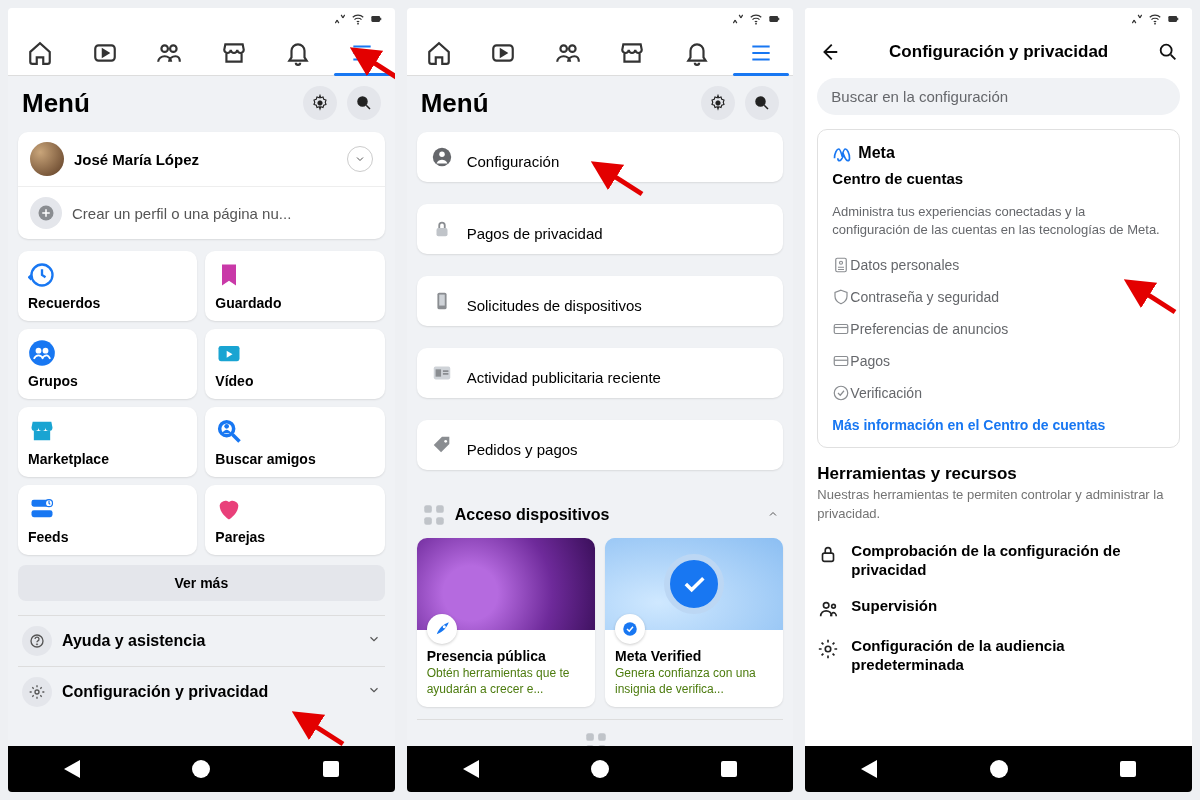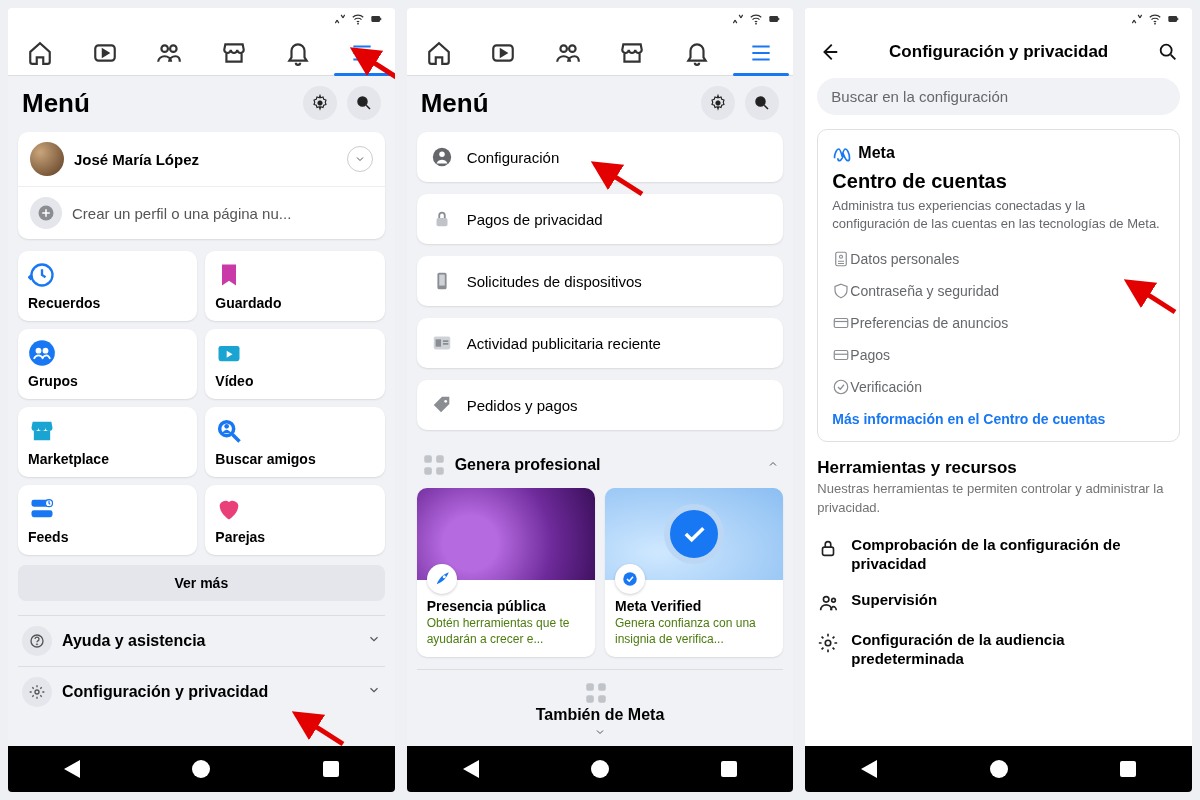--- a/index.html
+++ b/index.html
@@ -108,21 +108,21 @@
   .shortcut .lbl { font-size:14px; font-weight:600; }
 
   .wide { background:#e4e6eb; border-radius:8px; text-align:center; padding:10px; font-weight:600; font-size:14px; margin-bottom:14px; }
 
   .collapse { display:flex; align-items:center; padding:10px 4px; }
   .collapse .cicon { width:30px; height:30px; border-radius:50%; background:#e4e6eb; display:flex; align-items:center; justify-content:center; margin-right:10px; }
   .collapse .cicon svg { width:16px; height:16px; fill:#555; stroke:#555;}
   .collapse .clbl { flex:1; font-size:16px; font-weight:700; }
   .collapse .carrow svg{ width:14px; height:14px; stroke:#555; fill:none; stroke-width:2;}
 
-  .settinglist .card { padding:12px; margin-bottom:12px; display:flex; align-items:center; }
+  .settinglist .card { padding:12px; margin-bottom:22px; display:flex; align-items:flex-end; }
   .settinglist .licon { width:26px; height:26px; margin-right:12px; display:flex; align-items:center; justify-content:center; }
   .settinglist .licon svg { width:22px; height:22px; }
   .settinglist .llbl { font-size:15px; font-weight:500; }
 
   .sectionhdr { display:flex; align-items:center; padding:10px 4px; }
   .sectionhdr .sicon { width:26px; height:26px; margin-right:8px; }
   .sectionhdr .slbl { flex:1; font-size:16px; font-weight:700; }
 
   .procards { display:grid; grid-template-columns:1fr 1fr; gap:10px; }
   .procard { background:#fff; border-radius:10px; overflow:hidden; box-shadow:0 1px 2px rgba(0,0,0,.1); }
@@ -160,21 +160,21 @@
   .hdr3 { display:flex; align-items:center; padding:8px 10px 12px; background:#fff; }
   .hdr3 .back { width:28px; height:28px; display:flex; align-items:center; justify-content:center; }
   .hdr3 .title { flex:1; text-align:center; font-size:17px; font-weight:700; }
   .hdr3 .srch { width:28px; height:28px; display:flex; align-items:center; justify-content:center; }
   .searchbox { margin:0 12px 14px; background:#f0f2f5; border-radius:20px; padding:10px 14px; color:#65676b; font-size:15px; }
   .s3content { padding:0 12px; background:#fff; flex:1; }
   .metabox { border:1px solid #e0e0e0; border-radius:10px; padding:14px; margin-bottom:16px; }
   .metalogo { display:flex; gap:6px; margin-bottom:6px; }
   .metalogo .logosvg { width:20px; height:20px; }
   .metalogo .brand { font-size:16px; font-weight:700; }
-  .metabox .mtitle { font-size:20px; font-weight:700; margin-bottom:4px; }
+  .metabox .mtitle { font-size:15px; font-weight:700; margin-bottom:16px; }
   .metabox .mdesc { font-size:13px; color:#65676b; line-height:1.4; margin-bottom:10px; }
   .metabox .mrow { display:flex; align-items:center; padding:7px 0; color:#65676b; font-size:14px; }
   .metabox .mrow svg { width:18px; height:18px; stroke:#8a8d91; fill:none; stroke-width:1.6; }
   .metabox .link { color:#1877f2; font-weight:600; font-size:14px; margin-top:8px; display:block; }
   .s3sec h3 { font-size:17px; font-weight:800; margin-bottom:2px; }
   .s3sec .sdesc { font-size:13px; color:#737373; line-height:1.4; margin-bottom:10px; }
   .s3sec .trow { display:flex; align-items:flex-start; gap:12px; padding:8px 0; }
   .s3sec .trow svg { width:22px; height:22px; stroke:#222; fill:none; stroke-width:1.8; flex-shrink:0; margin-top:2px;}
   .s3sec .trow .tl { font-size:15px; font-weight:700; line-height:1.3; }
 
@@ -532,21 +532,21 @@
         </svg>
     </div>
 
     <div class="sectionhdr">
       <span class="sicon"><svg viewBox="0 0 24 24">
             <rect x="3" y="3" width="7" height="7" rx="2" fill="#c0c4c9"></rect>
             <rect x="14" y="3" width="7" height="7" rx="2" fill="#c0c4c9"></rect>
             <rect x="3" y="14" width="7" height="7" rx="2" fill="#c0c4c9"></rect>
             <rect x="14" y="14" width="7" height="7" rx="2" fill="#c0c4c9"></rect>
           </svg></span>
-      <span class="slbl">Genera profesional</span>
+      <span class="slbl">Acceso dispositivos</span>
       <span class="scchevarrow"><svg viewBox="0 0 24 24">
             <path d="M6 15l6-6 6 6"></path>
           </svg></span>
     </div>
 
     <div class="procards">
       <div class="procard">
         <div class="img purple">
           <div class="badge">
               <svg width="18" height="18" viewBox="0 0 24 24">

